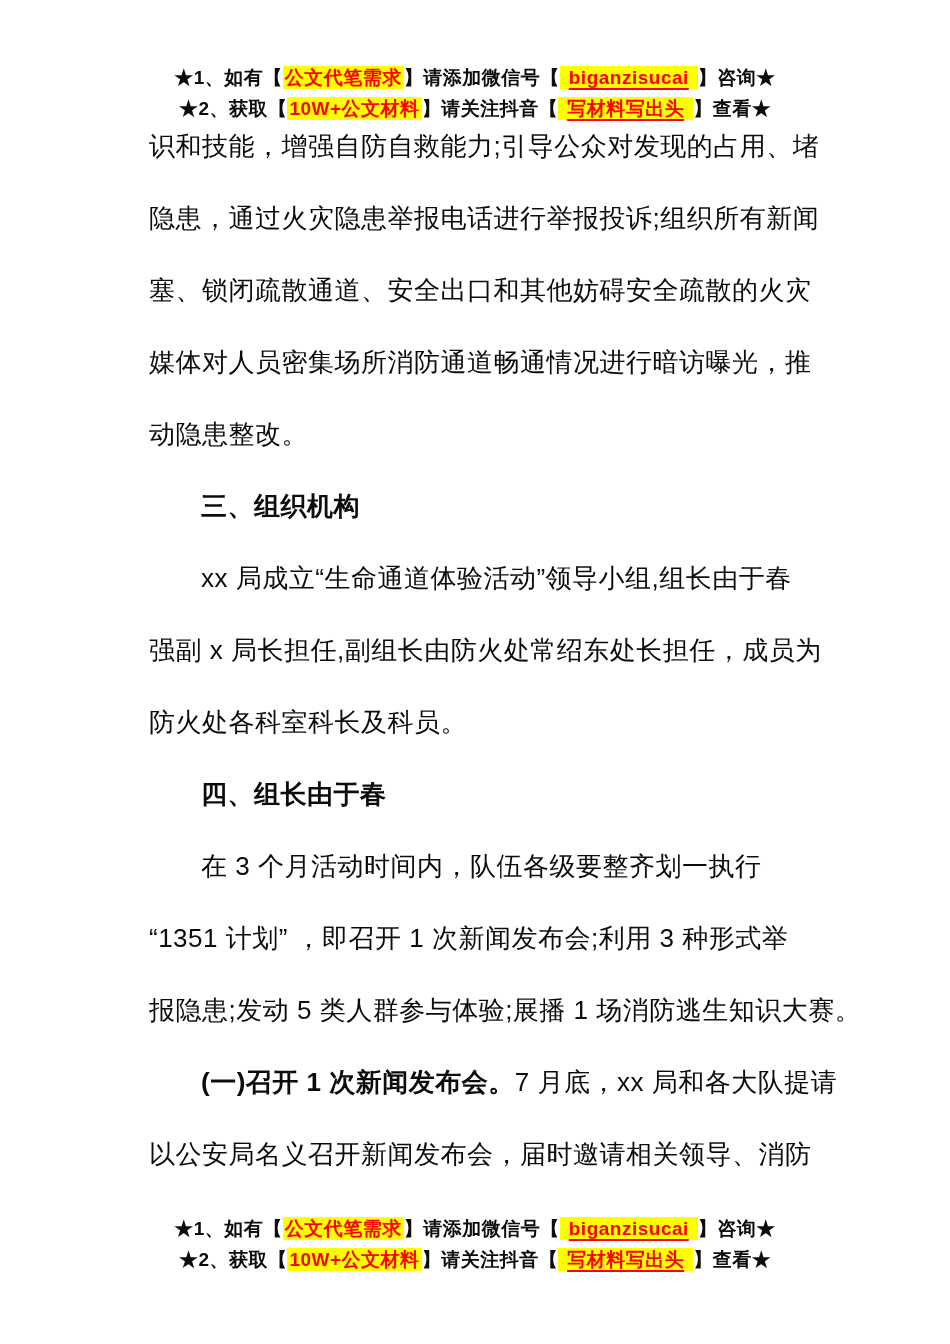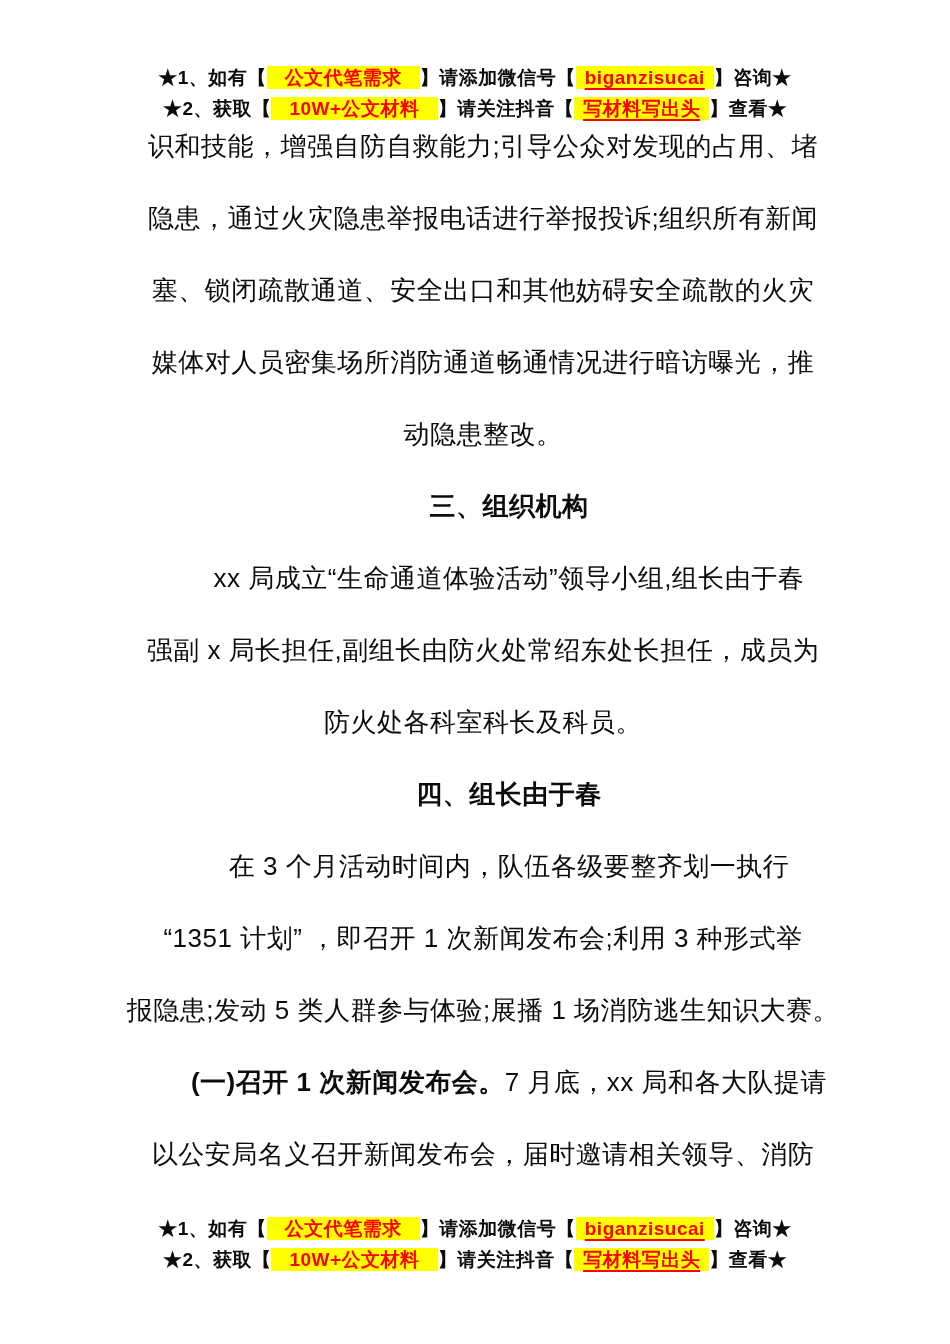--- a/index.html
+++ b/index.html
@@ -21,43 +21,42 @@
     font-size: 19px;
     letter-spacing: 0.5px;
   }
   .promo-top { top: 62px; }
   .promo-bottom { top: 1213px; }
   .promo-line { height: 31px; line-height: 31px; white-space: nowrap; }
   .seg { display: inline; }
   .seg-hl-red {
     background: var(--highlight, #ffff00);
     color: var(--accent-red, #ff0000);
-    padding: 1px 18px;
+    padding: 1px 2px;
   }
   .seg-underline {
     text-decoration-thickness: 2px;
     text-underline-offset: 4px;
   }
   .seg-hl-red-underline {
     background: var(--highlight, #ffff00);
     color: var(--accent-red, #ff0000);
     padding: 1px 9px;
     text-decoration: underline;
     text-decoration-color: var(--accent-red, #ff0000);
     text-decoration-thickness: 2px;
     text-underline-offset: 4px;
     text-align: right;
   }
 
   
   .content {
     position: absolute;
-    top: 110px; left: 126px; right: 110px;
+    top: 110px; left: 149px; right: 110px;
     font-size: 26px;
-    text-align: center;
   }
   .line {
     height: 72px; line-height: 72px;
     white-space: nowrap;
     letter-spacing: 0.5px;
   }
   .line.heading { font-weight: bold; }
   .line.indent, .line.heading { padding-left: 52px; }
   .bold-lead { font-weight: bold; }
 </style>

